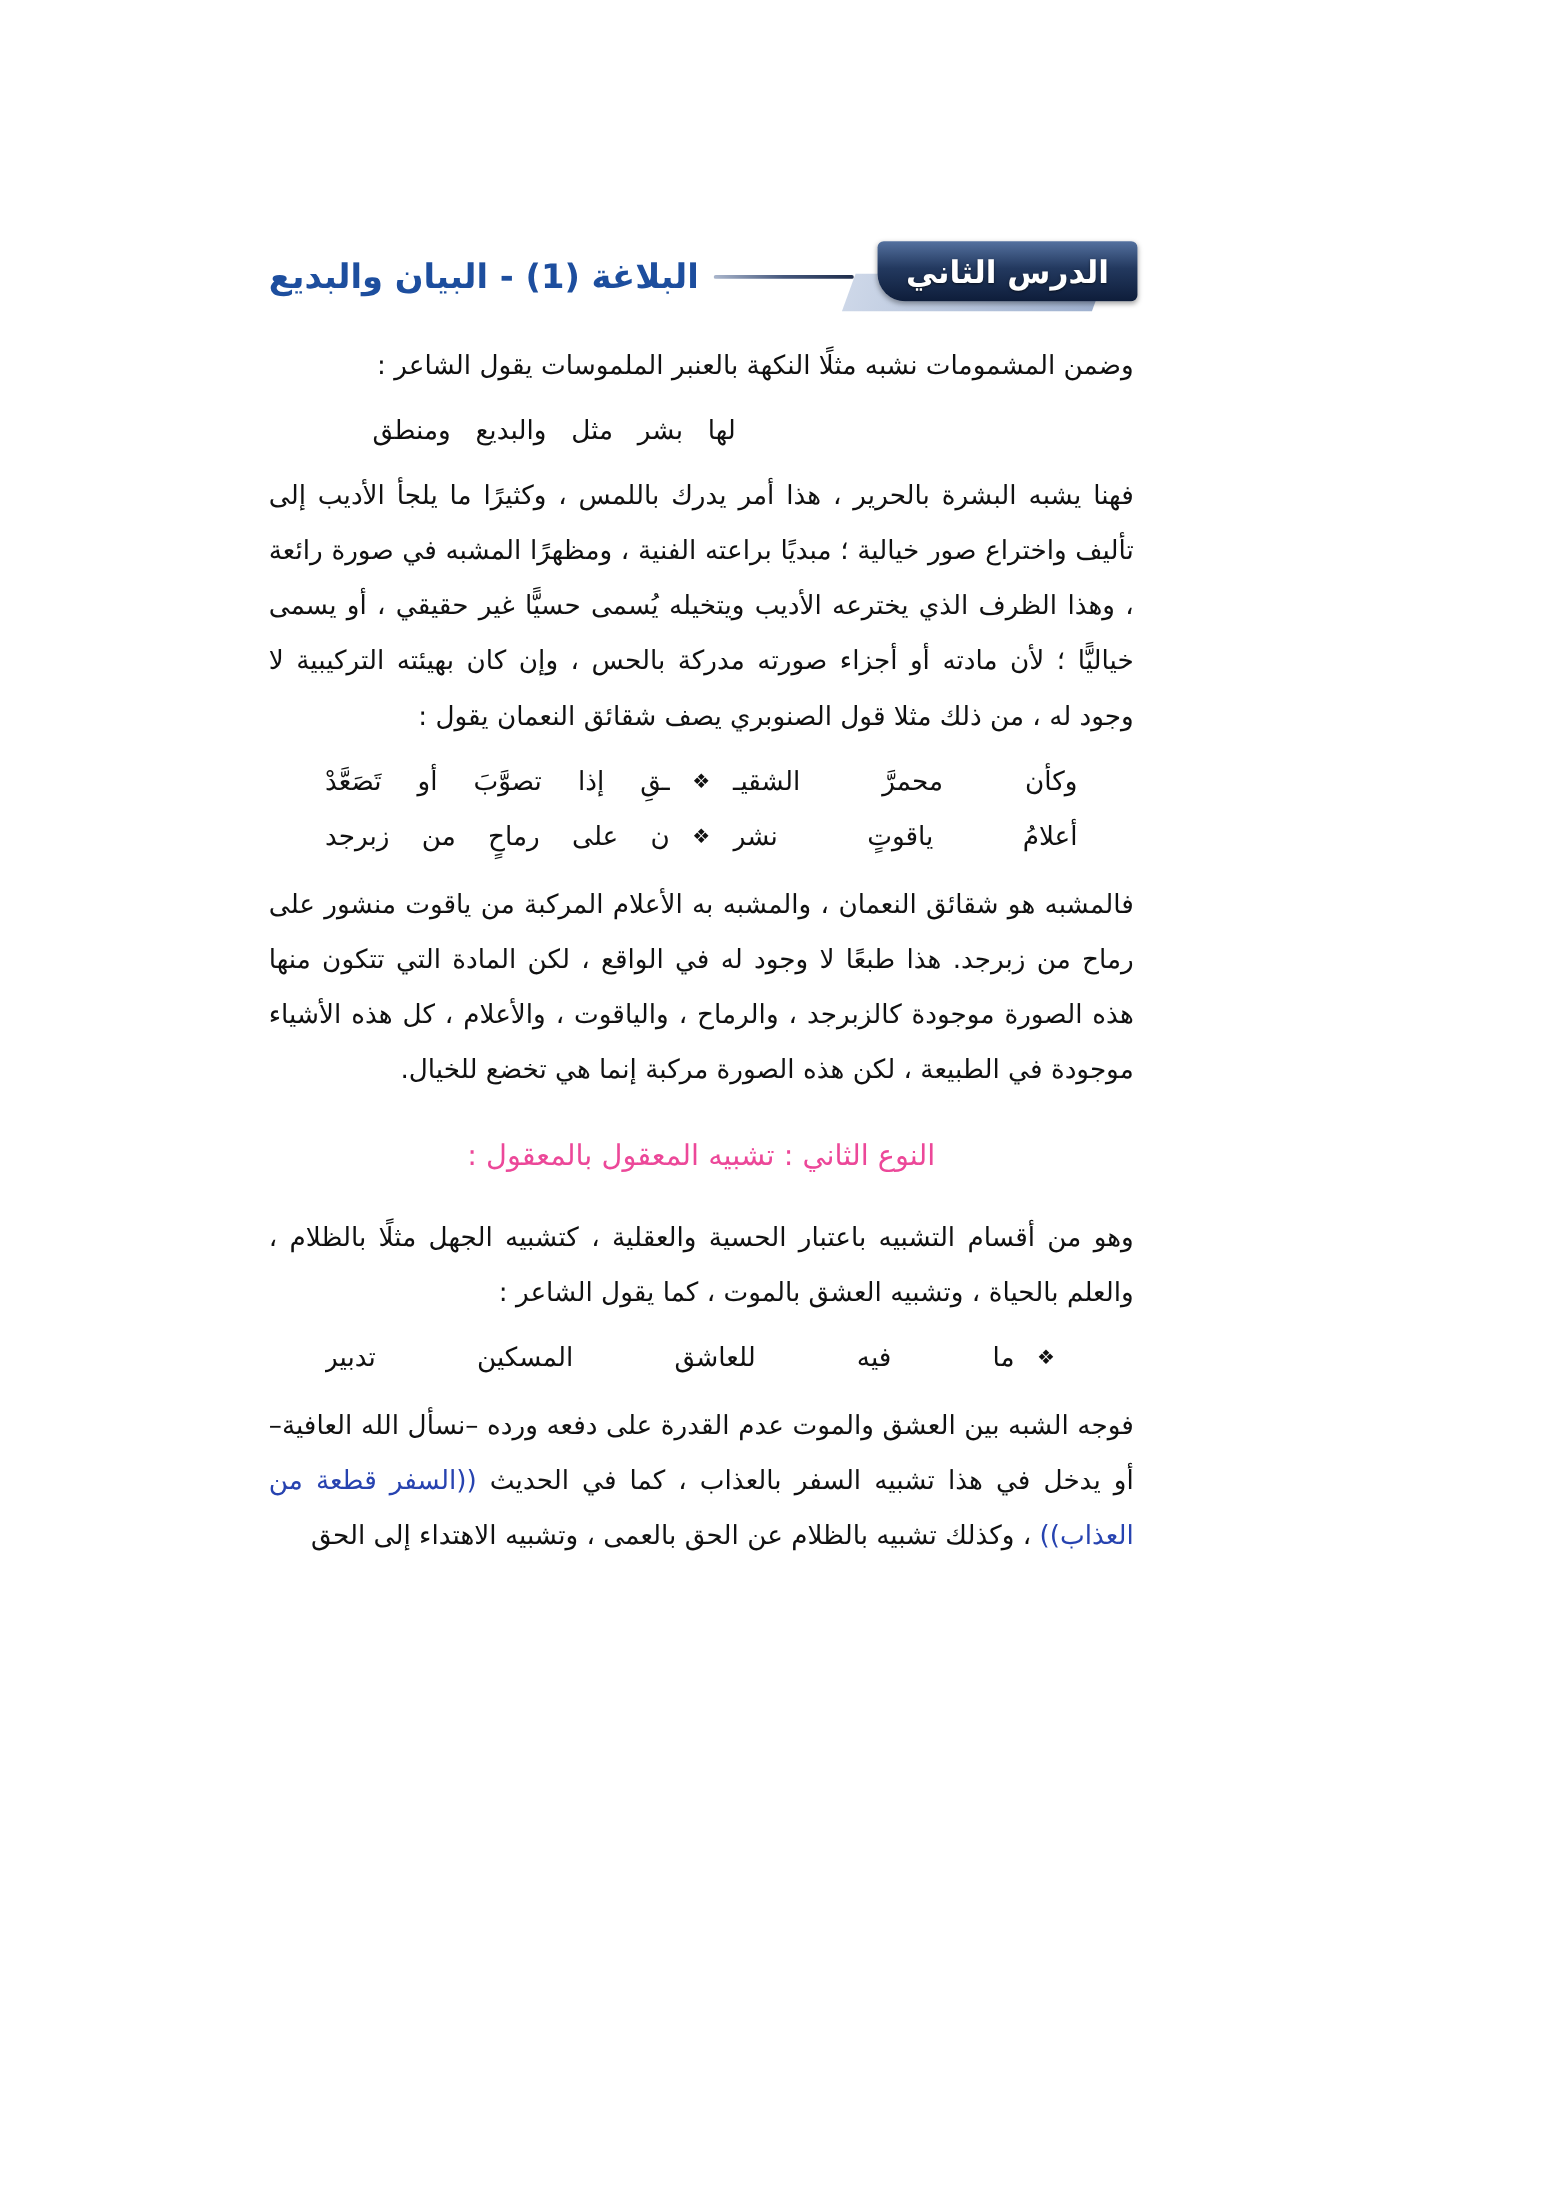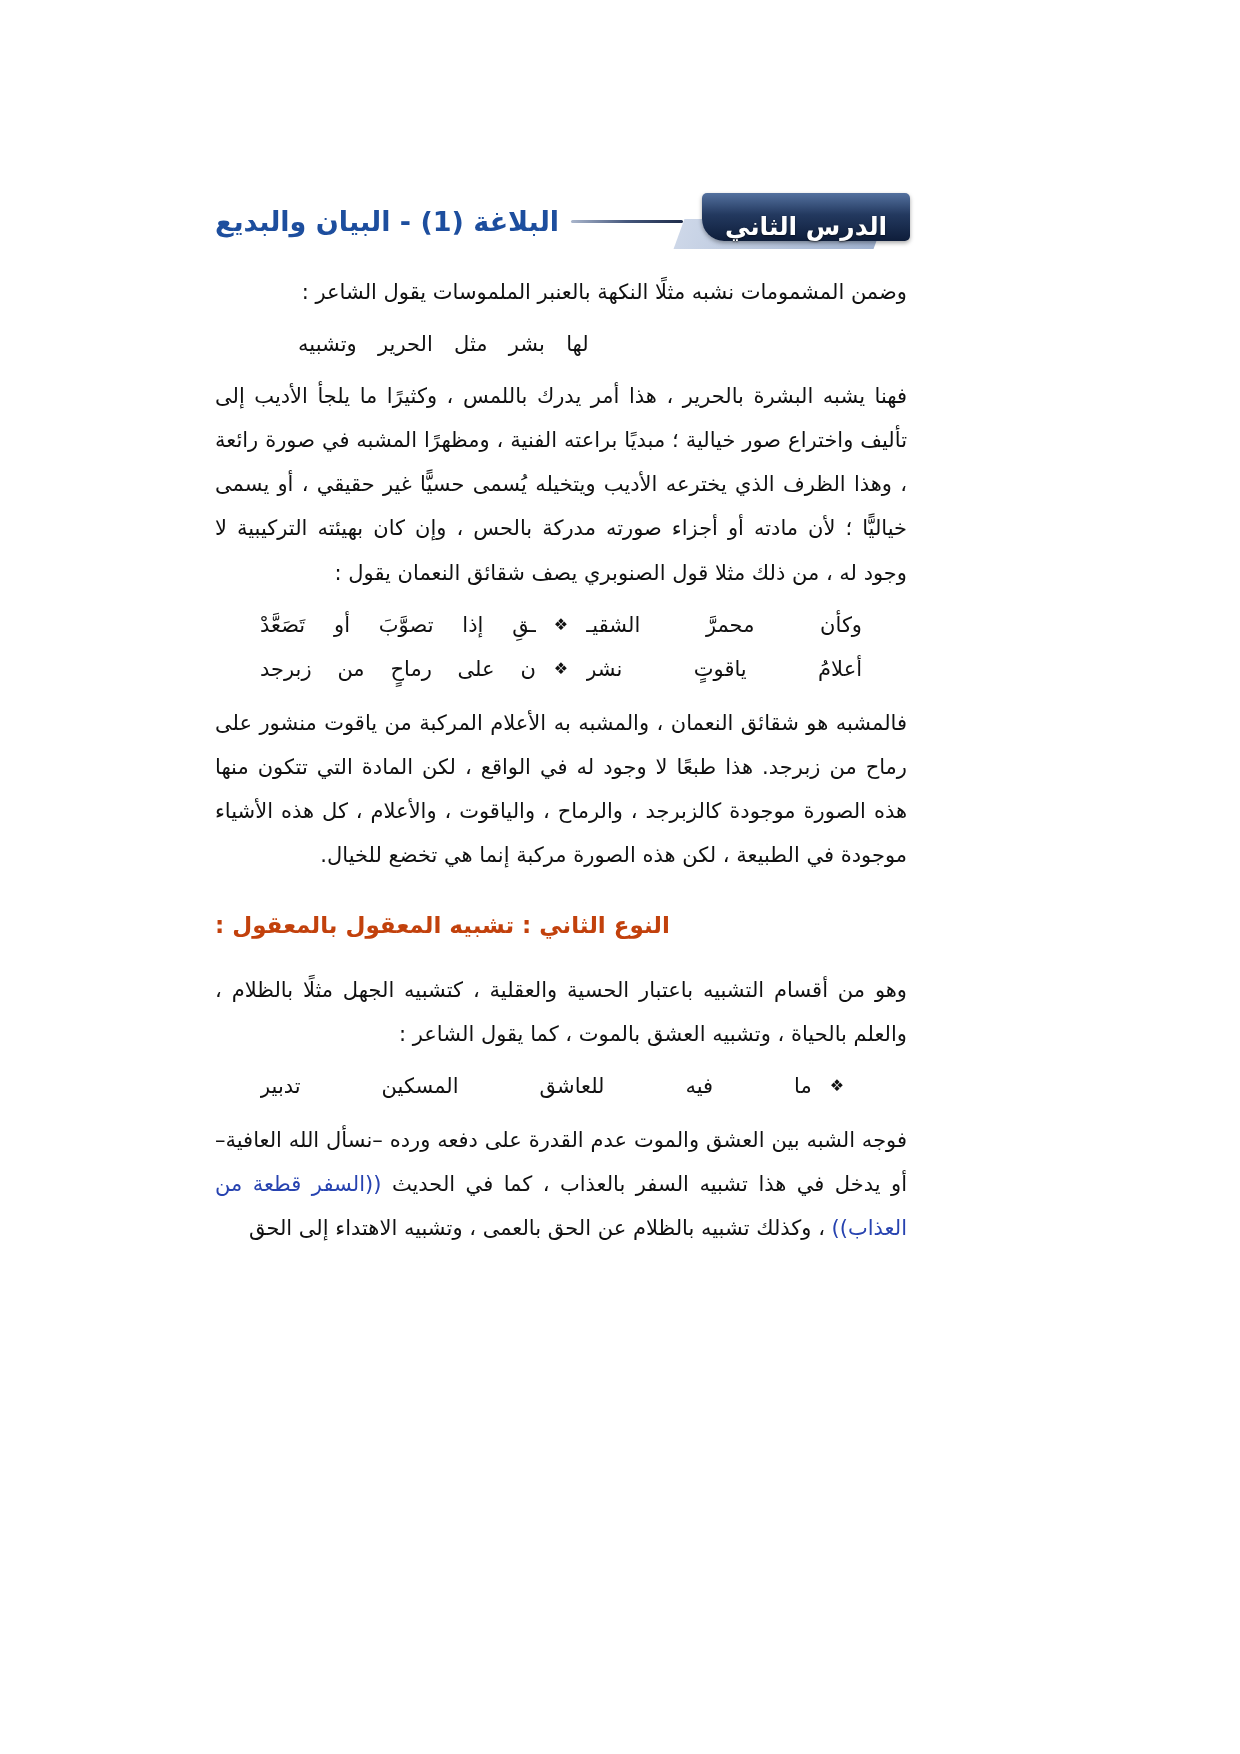--- a/index.html
+++ b/index.html
@@ -35,21 +35,21 @@
   .banner-shadow {
     position:absolute; left:-16px; bottom:0; width:200px; height:30px;
     background:linear-gradient(to right,#cdd7e8,#9fb1cf);
     transform:skewX(-20deg);
   }
   .banner-box {
     position:absolute; right:0; top:0; width:208px; height:48px;
     background:linear-gradient(180deg,#54719f 0%,#23395f 45%,#0e1d3a 100%);
     border-radius:5px 5px 5px 22px;
     box-shadow:0 2px 4px rgba(0,0,0,.35);
-    display:flex; align-items:flex-end; justify-content:center;
+    display:flex; align-items:center; justify-content:center;
     color:#fff; font-size:25px; font-weight:bold;
     direction:rtl;
     text-shadow:0 1px 2px rgba(0,0,0,.6);
   }
 
   
   .body {
     position:absolute; top:270px; left:215px; width:692px;
     direction:rtl;
     font-size:21px; line-height:2.1;
@@ -66,23 +66,23 @@
   }
   .verse-pair { width:87%; margin:8px auto 10px auto; }
   .verse-line { display:flex; align-items:baseline; }
   .hemi { flex:1; text-align:justify; text-align-last:justify; overflow:hidden; }
   .verse-sep {
     flex:0 0 auto; padding:0 18px; font-size:16px; color:#111;
     align-self:center;
   }
 
   .heading2 {
-    color:#c2410c; font-weight:bold; font-size:23px;
+    color:#ec4899; font-weight:normal; font-size:23px;
     margin:24px 0 18px 0;
-    text-align:left;
+    text-align:center;
   }
 
   .hadith { color:#2743b0; }
 
   
   .footer { position:absolute; top:1316px; left:238px; width:640px; height:52px; }
   .footer-rule {
     position:absolute; left:0; right:78px; top:20px; height:2px;
     background:linear-gradient(to right,#b9bfca,#4a4f5c,#23293a);
   }
@@ -117,21 +117,21 @@
       <div class="banner-box">
         <span>الدرس الثاني</span>
       </div>
     </div>
   </div>
 
   <div class="body">
 
     <p class="para mb">وضمن المشمومات نشبه مثلًا النكهة بالعنبر الملموسات يقول الشاعر :</p>
 
-    <div class="verse-single">لها بشر مثل الحرير وتشبيه</div>
+    <div class="verse-single">لها بشر مثل والبديع ومنطق</div>
 
     <p class="para mb">فهنا يشبه البشرة بالحرير ، هذا أمر يدرك باللمس ، وكثيرًا ما يلجأ الأديب إلى تأليف واختراع صور خيالية ؛ مبديًا براعته الفنية ، ومظهرًا المشبه في صورة رائعة ، وهذا الظرف الذي يخترعه الأديب ويتخيله يُسمى حسيًّا غير حقيقي ، أو يسمى خياليًّا ؛ لأن مادته أو أجزاء صورته مدركة بالحس ، وإن كان بهيئته التركيبية لا وجود له ، من ذلك مثلا قول الصنوبري يصف شقائق النعمان يقول :</p>
 
     <div class="verse-pair">
       <div class="verse-line">
         <div class="hemi">وكأن محمرَّ الشقيـ</div>
         <div class="verse-sep">❖</div>
         <div class="hemi">ـقِ إذا تصوَّبَ أو تَصَعَّدْ</div>
       </div>
       <div class="verse-line">

